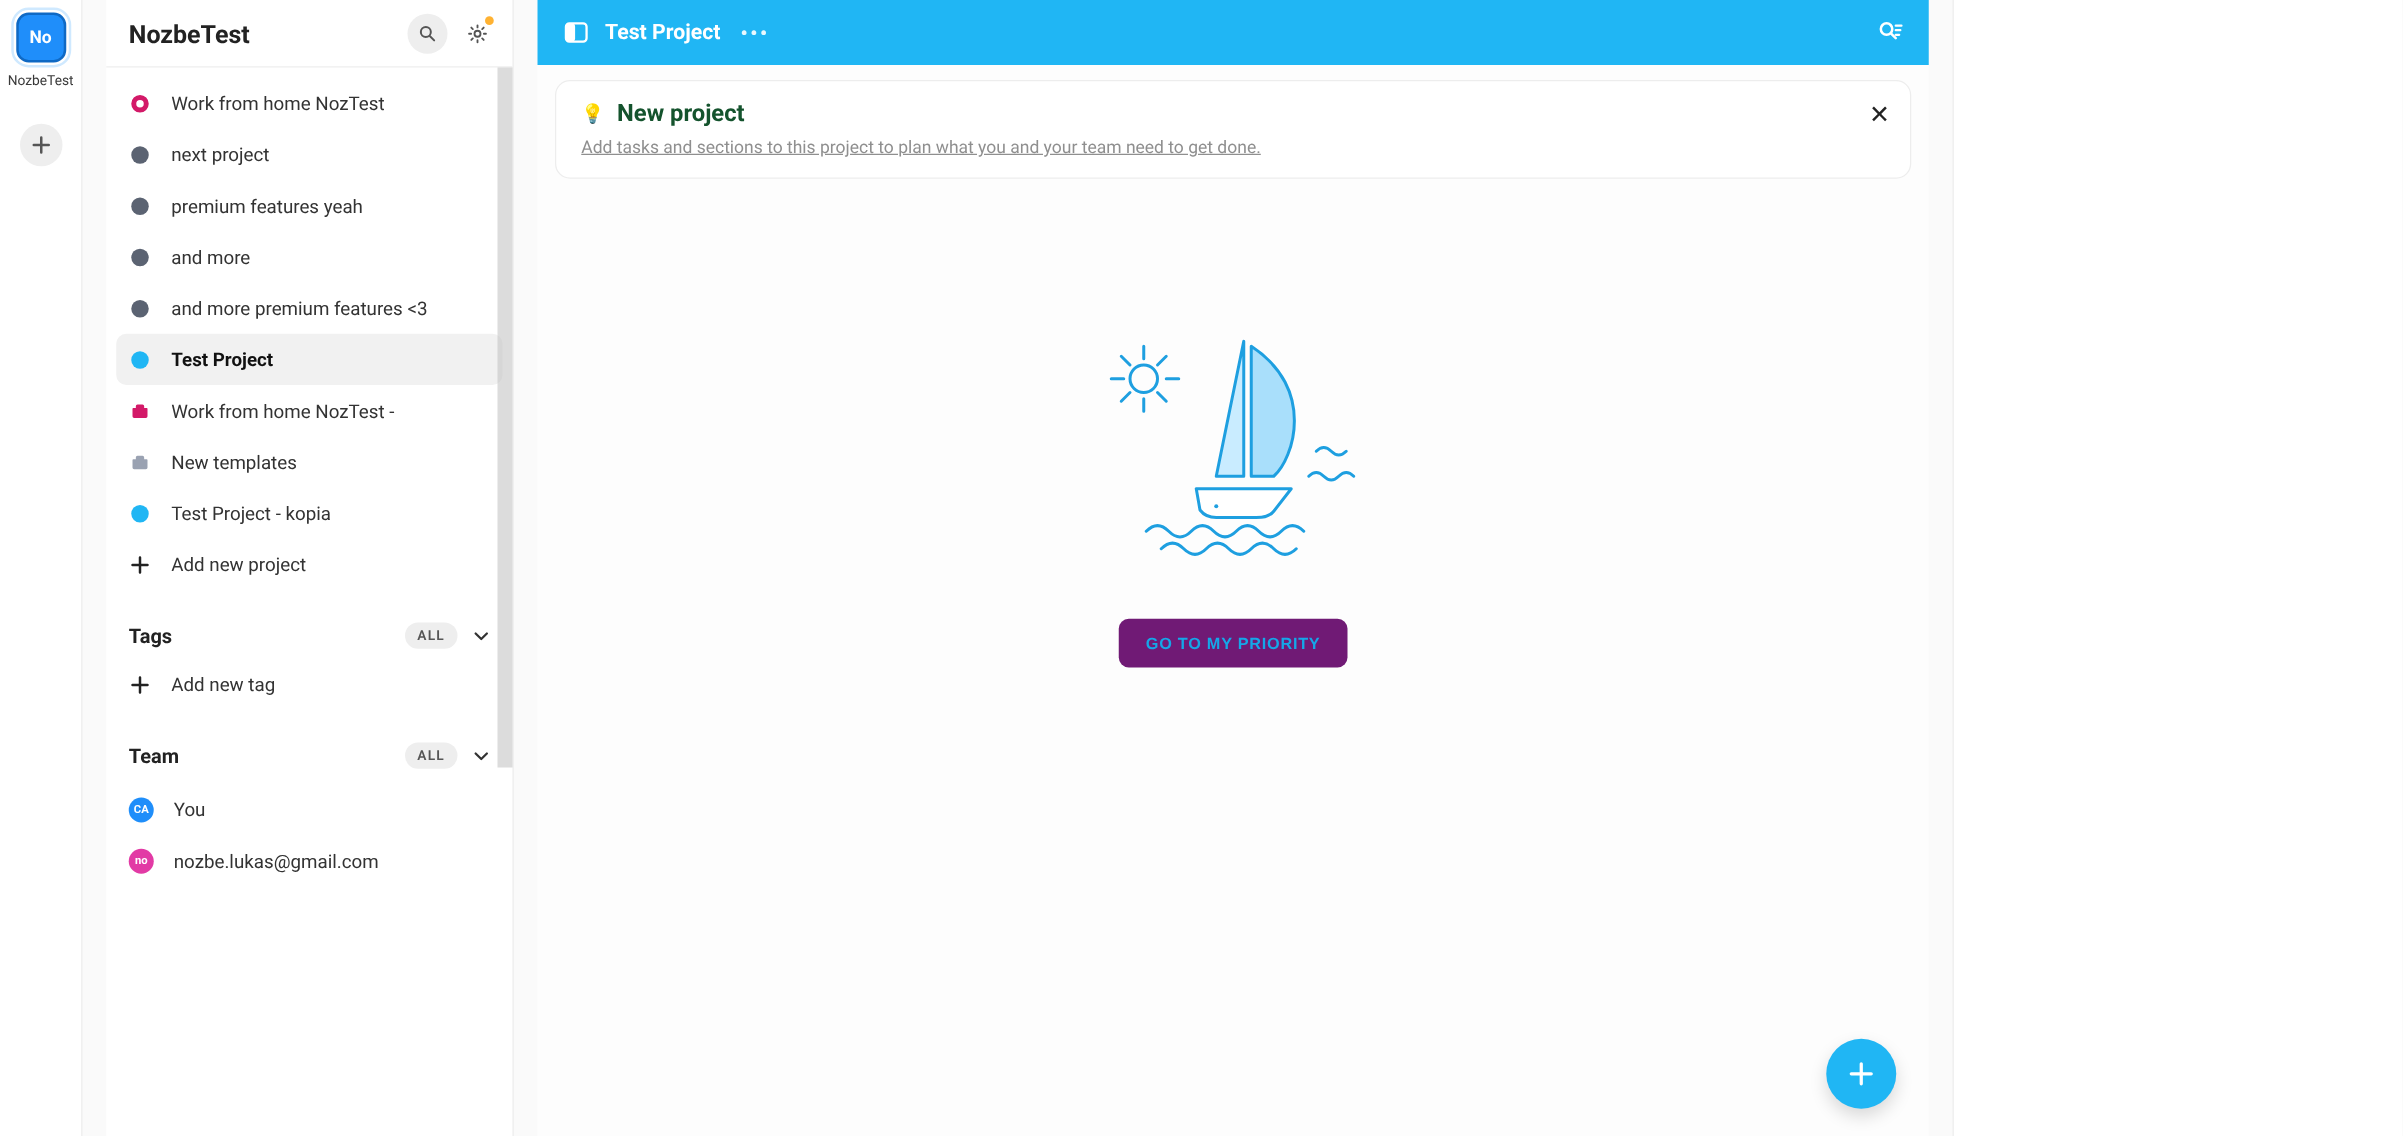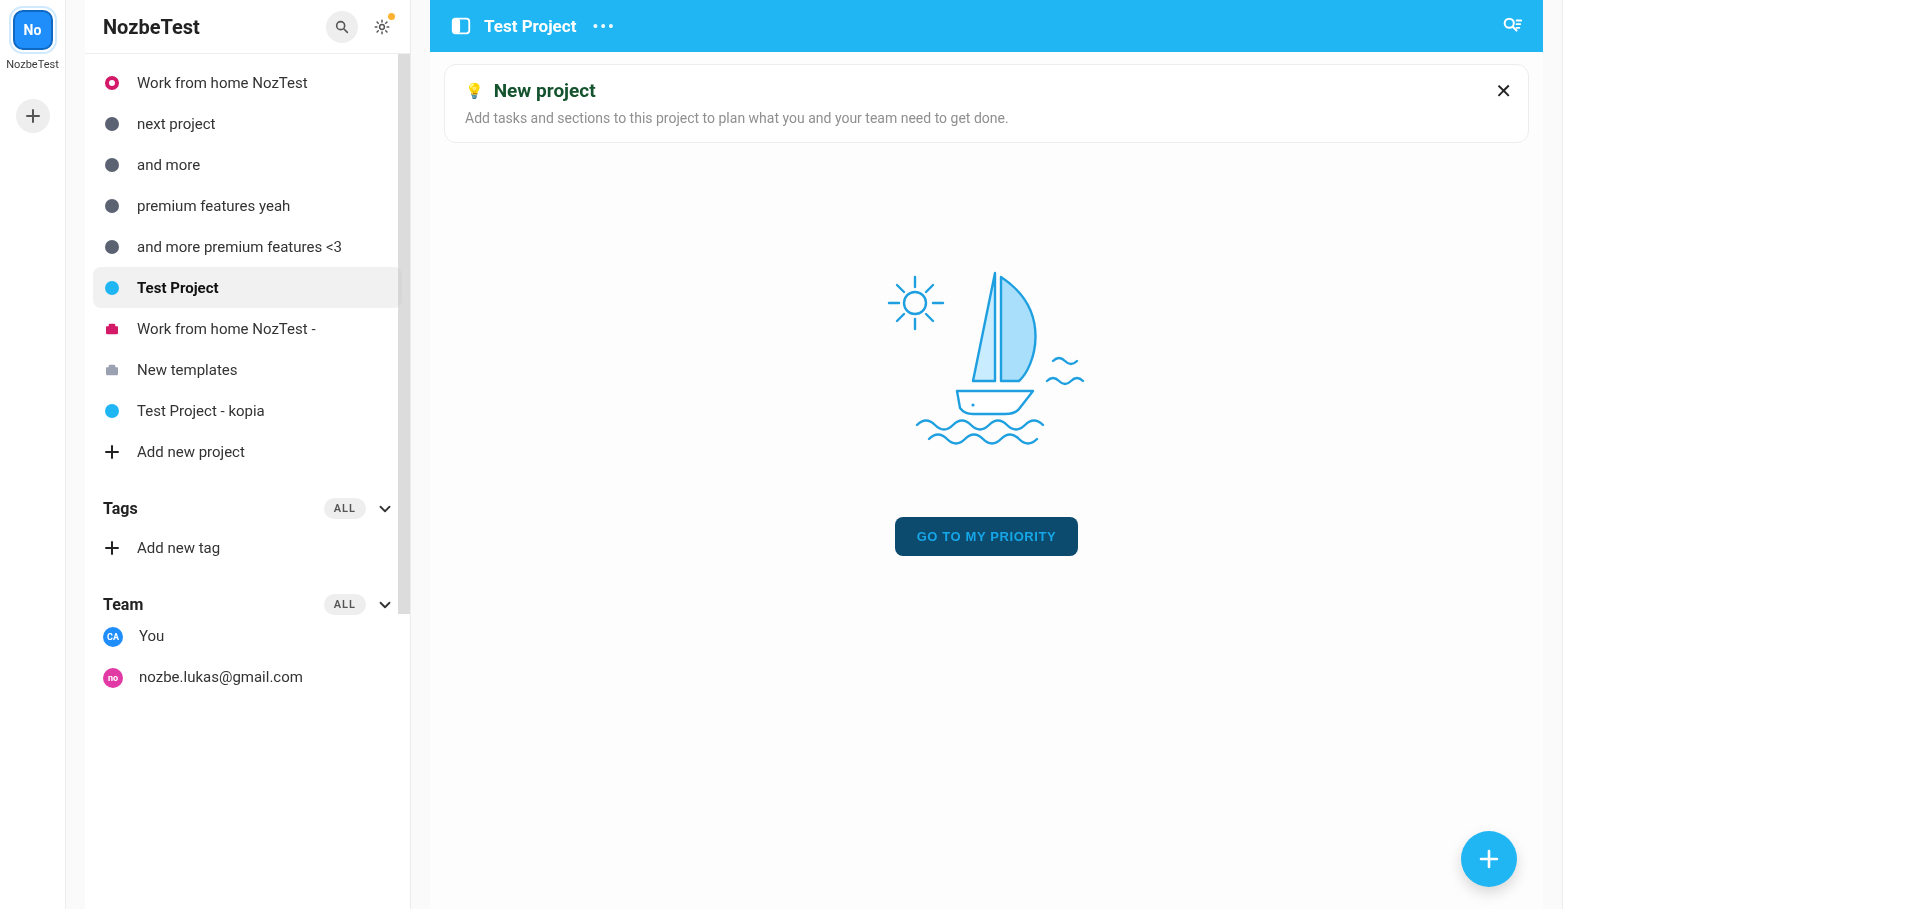--- a/index.html
+++ b/index.html
@@ -30,41 +30,41 @@
   .proj-icon { width:16px; height:16px; margin: 0 17px 0 1px; flex-shrink:0; display:flex; align-items:center; justify-content:center; }
   .proj-plus { width:16px; height:16px; margin: 0 17px 0 1px; flex-shrink:0; color:#333; font-size:18px; line-height:0; }
   .proj-label { white-space:nowrap; overflow:hidden; text-overflow:ellipsis; }
 
   .section-head { display:flex; align-items:center; padding: 18px 16px 8px 18px; }
   .section-title { font-size:16px; font-weight:700; color:#222; flex:1; }
   .pill { background:#eeeeee; border-radius: 14px; padding: 4px 10px; font-size: 11px; color:#555; letter-spacing:1px; font-weight:600; }
   .chev { margin-left:10px; color:#444; cursor:pointer; }
 
   .team-list { padding: 4px 8px; }
-  .team-item { height: 41px; display:flex; align-items:flex-start; padding:0 10px; cursor:pointer; font-size:15px; color:#333; }
+  .team-item { height: 41px; display:flex; align-items:center; padding:0 10px; cursor:pointer; font-size:15px; color:#333; }
   .avatar { width:20px; height:20px; border-radius:50%; margin-right:16px; flex-shrink:0; display:flex; align-items:center; justify-content:center; font-size:9px; font-weight:700; color:#fff; }
 
   
   .main { flex:1; display:flex; flex-direction:column; background:#fdfdfd; position:relative; }
   .topbar { height:52px; background:#20b6f4; display:flex; align-items:center; padding: 0 20px; color:#fff; }
   .topbar-title { font-size:17px; font-weight:700; margin-left: 12px; }
   .topbar-more { margin-left: 16px; color: rgba(255,255,255,.9); letter-spacing:2px; font-weight:700; cursor:pointer; }
   .topbar-spacer { flex:1; }
   .topbar-right { cursor:pointer; }
 
   .content { flex:1; overflow:auto; padding: 12px 14px; display:flex; flex-direction:column; align-items:center; }
   .tip-card { width: 100%; background:#ffffff; border:1px solid #ededed; border-radius:12px; padding: 14px 20px 16px 20px; position:relative; }
   .tip-title-row { display:flex; align-items:center; }
   .tip-title { font-size:19px; font-weight:700; color:#14532d; }
   .bulb { margin-right: 10px; color:#f7c24d; font-size:15px; }
-  .tip-body { margin-top:8px; font-size:14px; color:#8f8f8f; }
+  .tip-body { margin-top:8px; font-size:14px; color:#8f8f8f;text-decoration:underline; }
   .tip-close { position:absolute; top:14px; right:16px; font-size:20px; color:#222; cursor:pointer; }
 
   .empty-area { margin-top: 120px; display:flex; flex-direction:column; align-items:center; }
-  .priority-btn { margin-top: 64px; background:#0c4a6e; color:#15a7e8; border:none; border-radius:8px; padding: 12px 22px; font-size:13px; font-weight:700; letter-spacing:.6px; cursor:pointer; }
+  .priority-btn { margin-top: 42px; background:#701a75; color:#15a7e8; border:none; border-radius:8px; padding: 12px 22px; font-size:13px; font-weight:700; letter-spacing:.6px; cursor:pointer; }
 
   .fab { position:absolute; right:26px; bottom:22px; width:56px; height:56px; border-radius:50%; background:#20b6f4; color:#fff; display:flex; align-items:center; justify-content:center; font-size:28px; box-shadow:0 6px 14px rgba(0,0,0,.15); cursor:pointer; }
 
   
   .right-edge { width: 360px; flex-shrink:0; background:#ffffff; border-left:1px solid #ececec; }
 
   svg { display:block; }
 </style>
 </head>
 <body>
@@ -111,25 +111,25 @@
         <div class="proj-item">
           <span class="proj-dot" style="background:#fff;border:4px solid #d31968"></span>
           <span class="proj-label">Work from home NozTest</span>
         </div>
         <div class="proj-item">
           <span class="proj-dot" style="background:#5b6372"></span>
           <span class="proj-label">next project</span>
         </div>
         <div class="proj-item">
           <span class="proj-dot" style="background:#5b6372"></span>
+          <span class="proj-label">premium features yeah</span>
+        </div>
+        <div class="proj-item">
+          <span class="proj-dot" style="background:#5b6372"></span>
           <span class="proj-label">and more</span>
-        </div>
-        <div class="proj-item">
-          <span class="proj-dot" style="background:#5b6372"></span>
-          <span class="proj-label">premium features yeah</span>
         </div>
         <div class="proj-item">
           <span class="proj-dot" style="background:#5b6372"></span>
           <span class="proj-label">and more premium features &lt;3</span>
         </div>
         <div class="proj-item selected">
           <span class="proj-dot" style="background:#20b6f4"></span>
           <span class="proj-label">Test Project</span>
         </div>
         <div class="proj-item">

